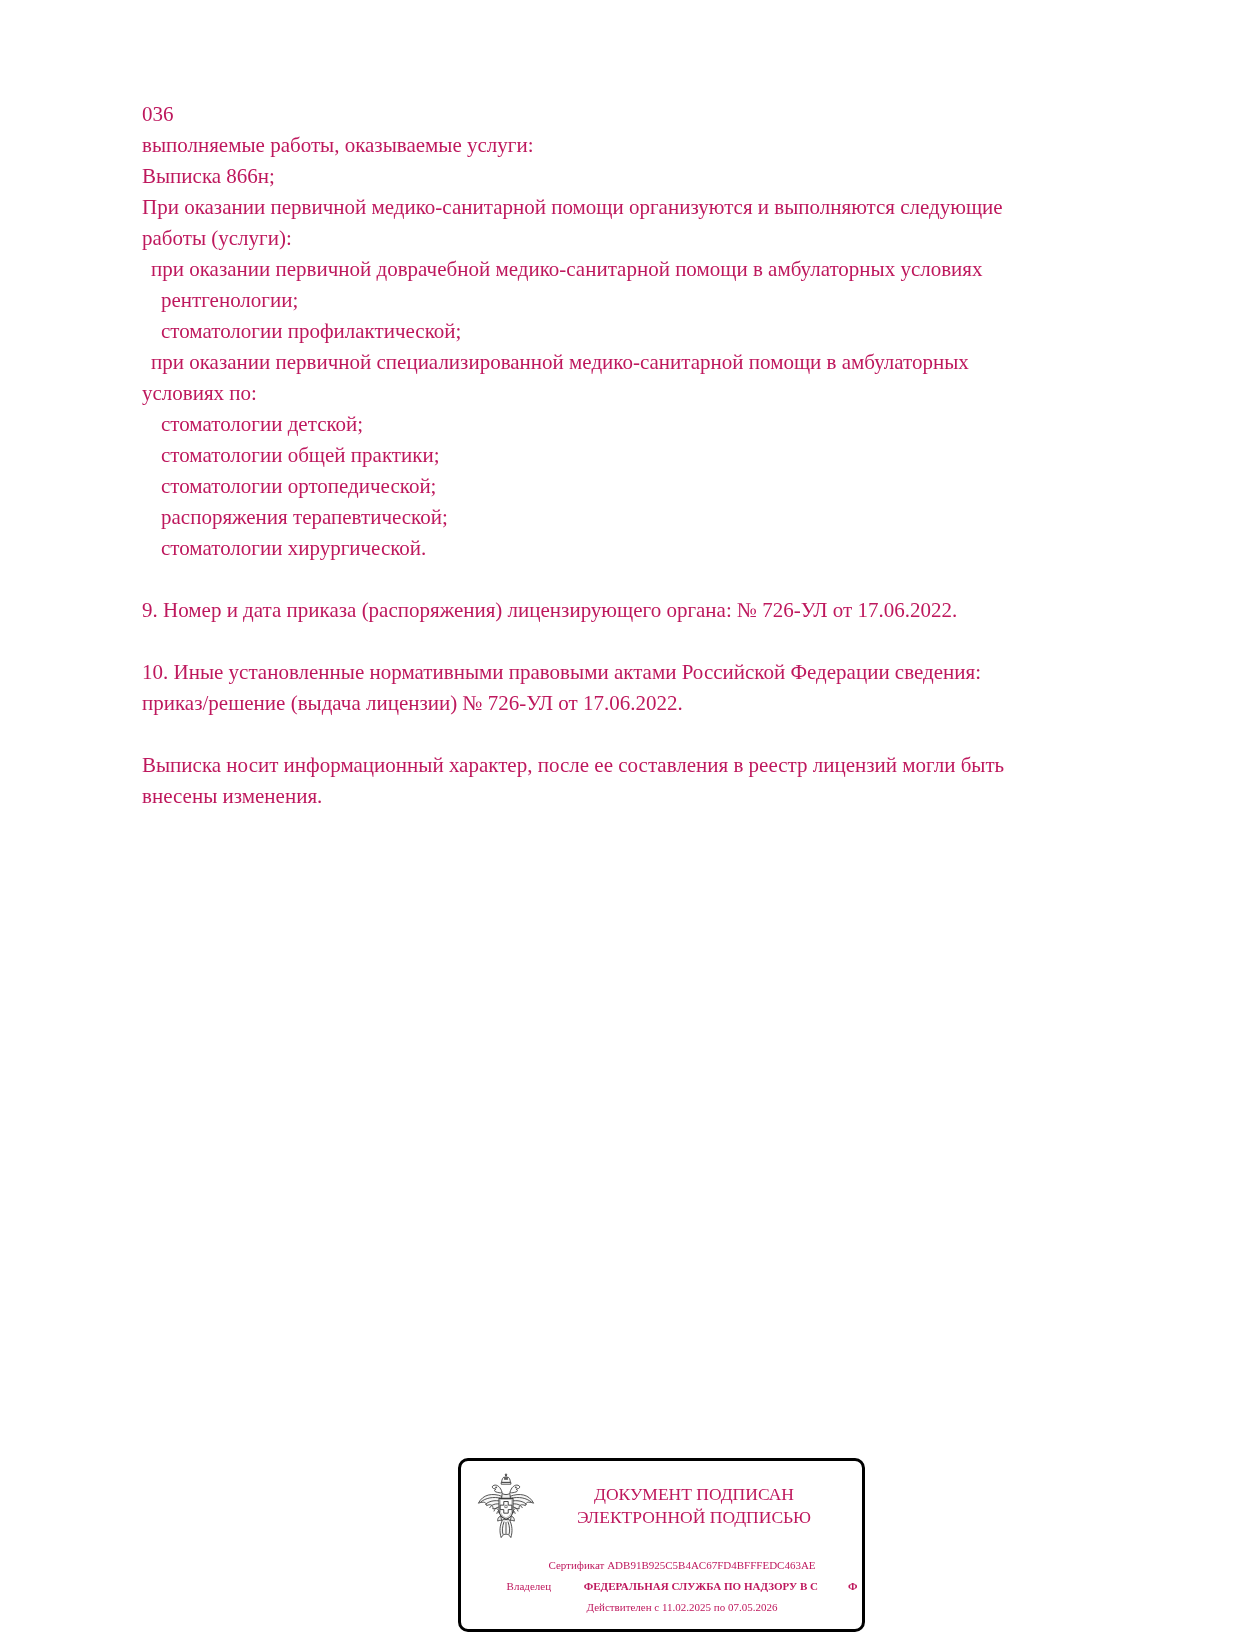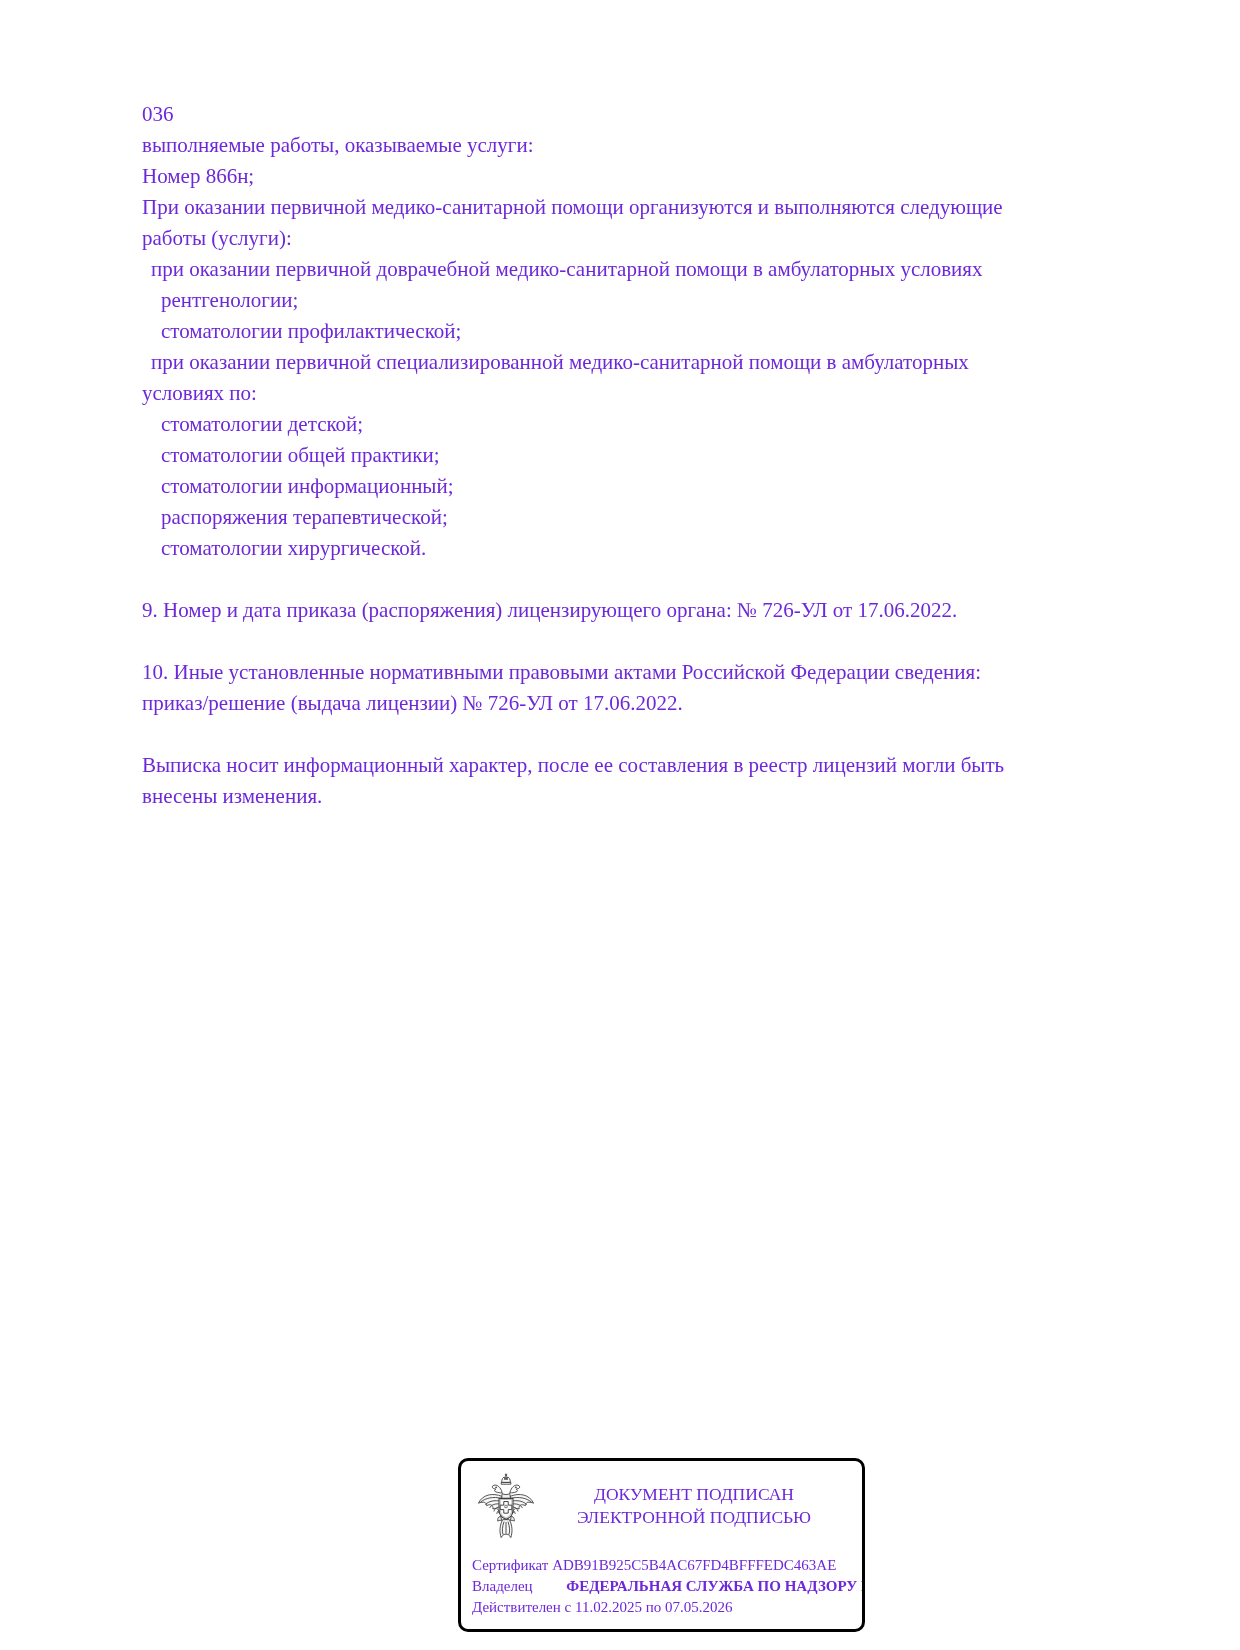--- a/index.html
+++ b/index.html
@@ -2,21 +2,21 @@
 <html><head>
 <meta charset="utf-8">
 <style>
   html, body { margin: 0; padding: 0; background: #ffffff; }
   .page {
     position: relative;
     width: 1240px;
     height: 1650px;
     background: #ffffff;
     font-family: "Liberation Serif", "DejaVu Serif", serif;
-    color: #6d28d9;
+    color: #be185d;
     overflow: hidden;
   }
   .doc-body {
     position: absolute;
     left: 142px;
     top: 99px;
     width: 990px;
     font-size: 21px;
     line-height: 31px;
   }
@@ -51,45 +51,46 @@
     text-align: center;
     font-size: 17.5px;
     line-height: 23px;
     white-space: nowrap;
   }
   .stamp-certs {
     position: absolute;
     left: 11px;
     top: 94px;
     width: 420px;
-    font-size: 15px;
+    font-size: 11px;
     line-height: 21px;
     white-space: nowrap;
+    text-align: center;
   }
   .owner-value { font-weight: bold; margin-left: 30px; }
 </style>
 </head>
 <body>
 
 <div class="page">
 
   <div class="doc-body" id="doc-body">
       <div class="line indent-0">036</div>
       <div class="line indent-0">выполняемые работы, оказываемые услуги:</div>
-      <div class="line indent-0">Номер 866н;</div>
+      <div class="line indent-0">Выписка 866н;</div>
       <div class="line indent-0">При оказании первичной медико-санитарной помощи организуются и выполняются следующие</div>
       <div class="line indent-0">работы (услуги):</div>
       <div class="line indent-1">при оказании первичной доврачебной медико-санитарной помощи в амбулаторных условиях</div>
       <div class="line indent-2">рентгенологии;</div>
       <div class="line indent-2">стоматологии профилактической;</div>
       <div class="line indent-1">при оказании первичной специализированной медико-санитарной помощи в амбулаторных</div>
       <div class="line indent-0">условиях по:</div>
       <div class="line indent-2">стоматологии детской;</div>
       <div class="line indent-2">стоматологии общей практики;</div>
-      <div class="line indent-2">стоматологии информационный;</div>
+      <div class="line indent-2">стоматологии ортопедической;</div>
       <div class="line indent-2">распоряжения терапевтической;</div>
       <div class="line indent-2">стоматологии хирургической.</div>
       <div class="line indent-0">&nbsp;</div>
       <div class="line indent-0">9. Номер и дата приказа (распоряжения) лицензирующего органа: № 726-УЛ от 17.06.2022.</div>
       <div class="line indent-0">&nbsp;</div>
       <div class="line indent-0">10. Иные установленные нормативными правовыми актами Российской Федерации сведения:</div>
       <div class="line indent-0">приказ/решение (выдача лицензии) № 726-УЛ от 17.06.2022.</div>
       <div class="line indent-0">&nbsp;</div>
       <div class="line indent-0">Выписка носит информационный характер, после ее составления в реестр лицензий могли быть</div>
       <div class="line indent-0">внесены изменения.</div>

